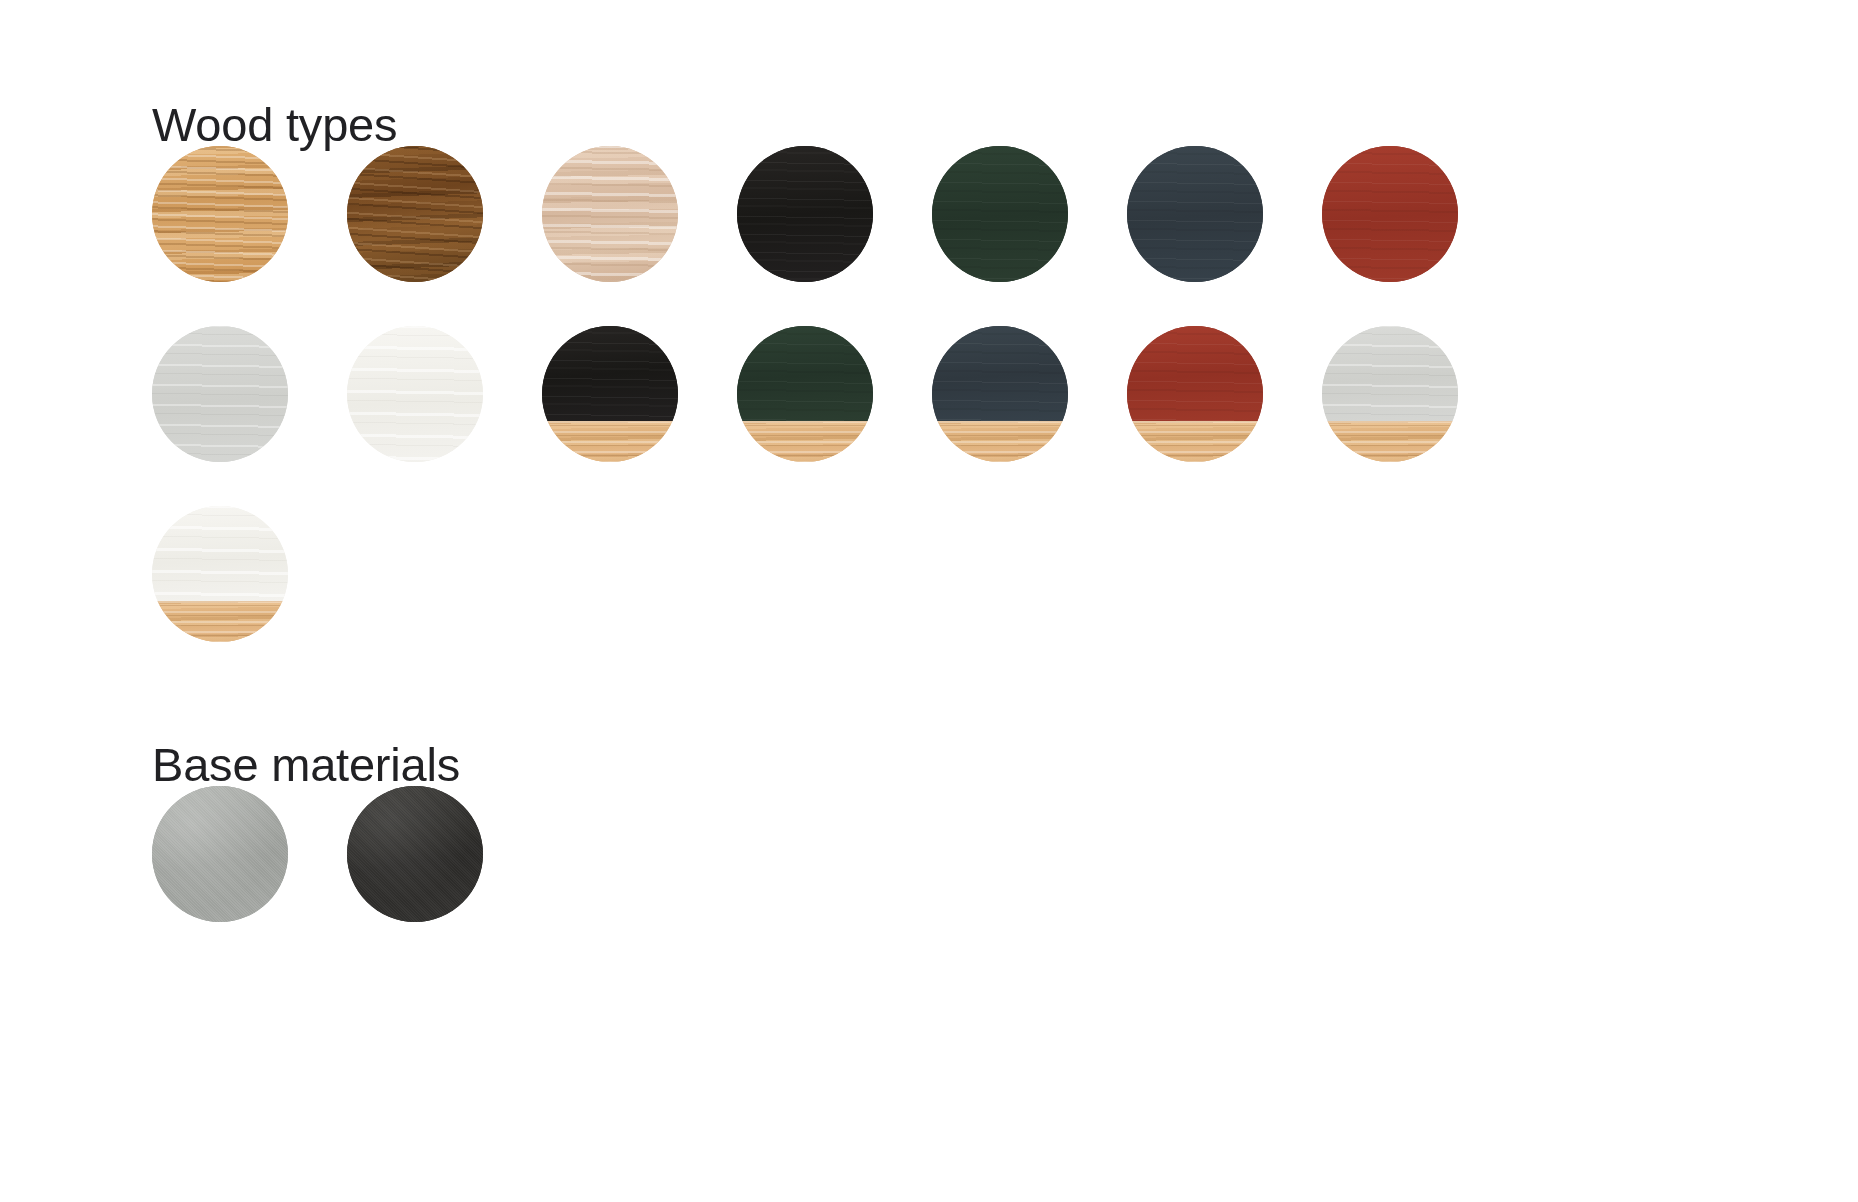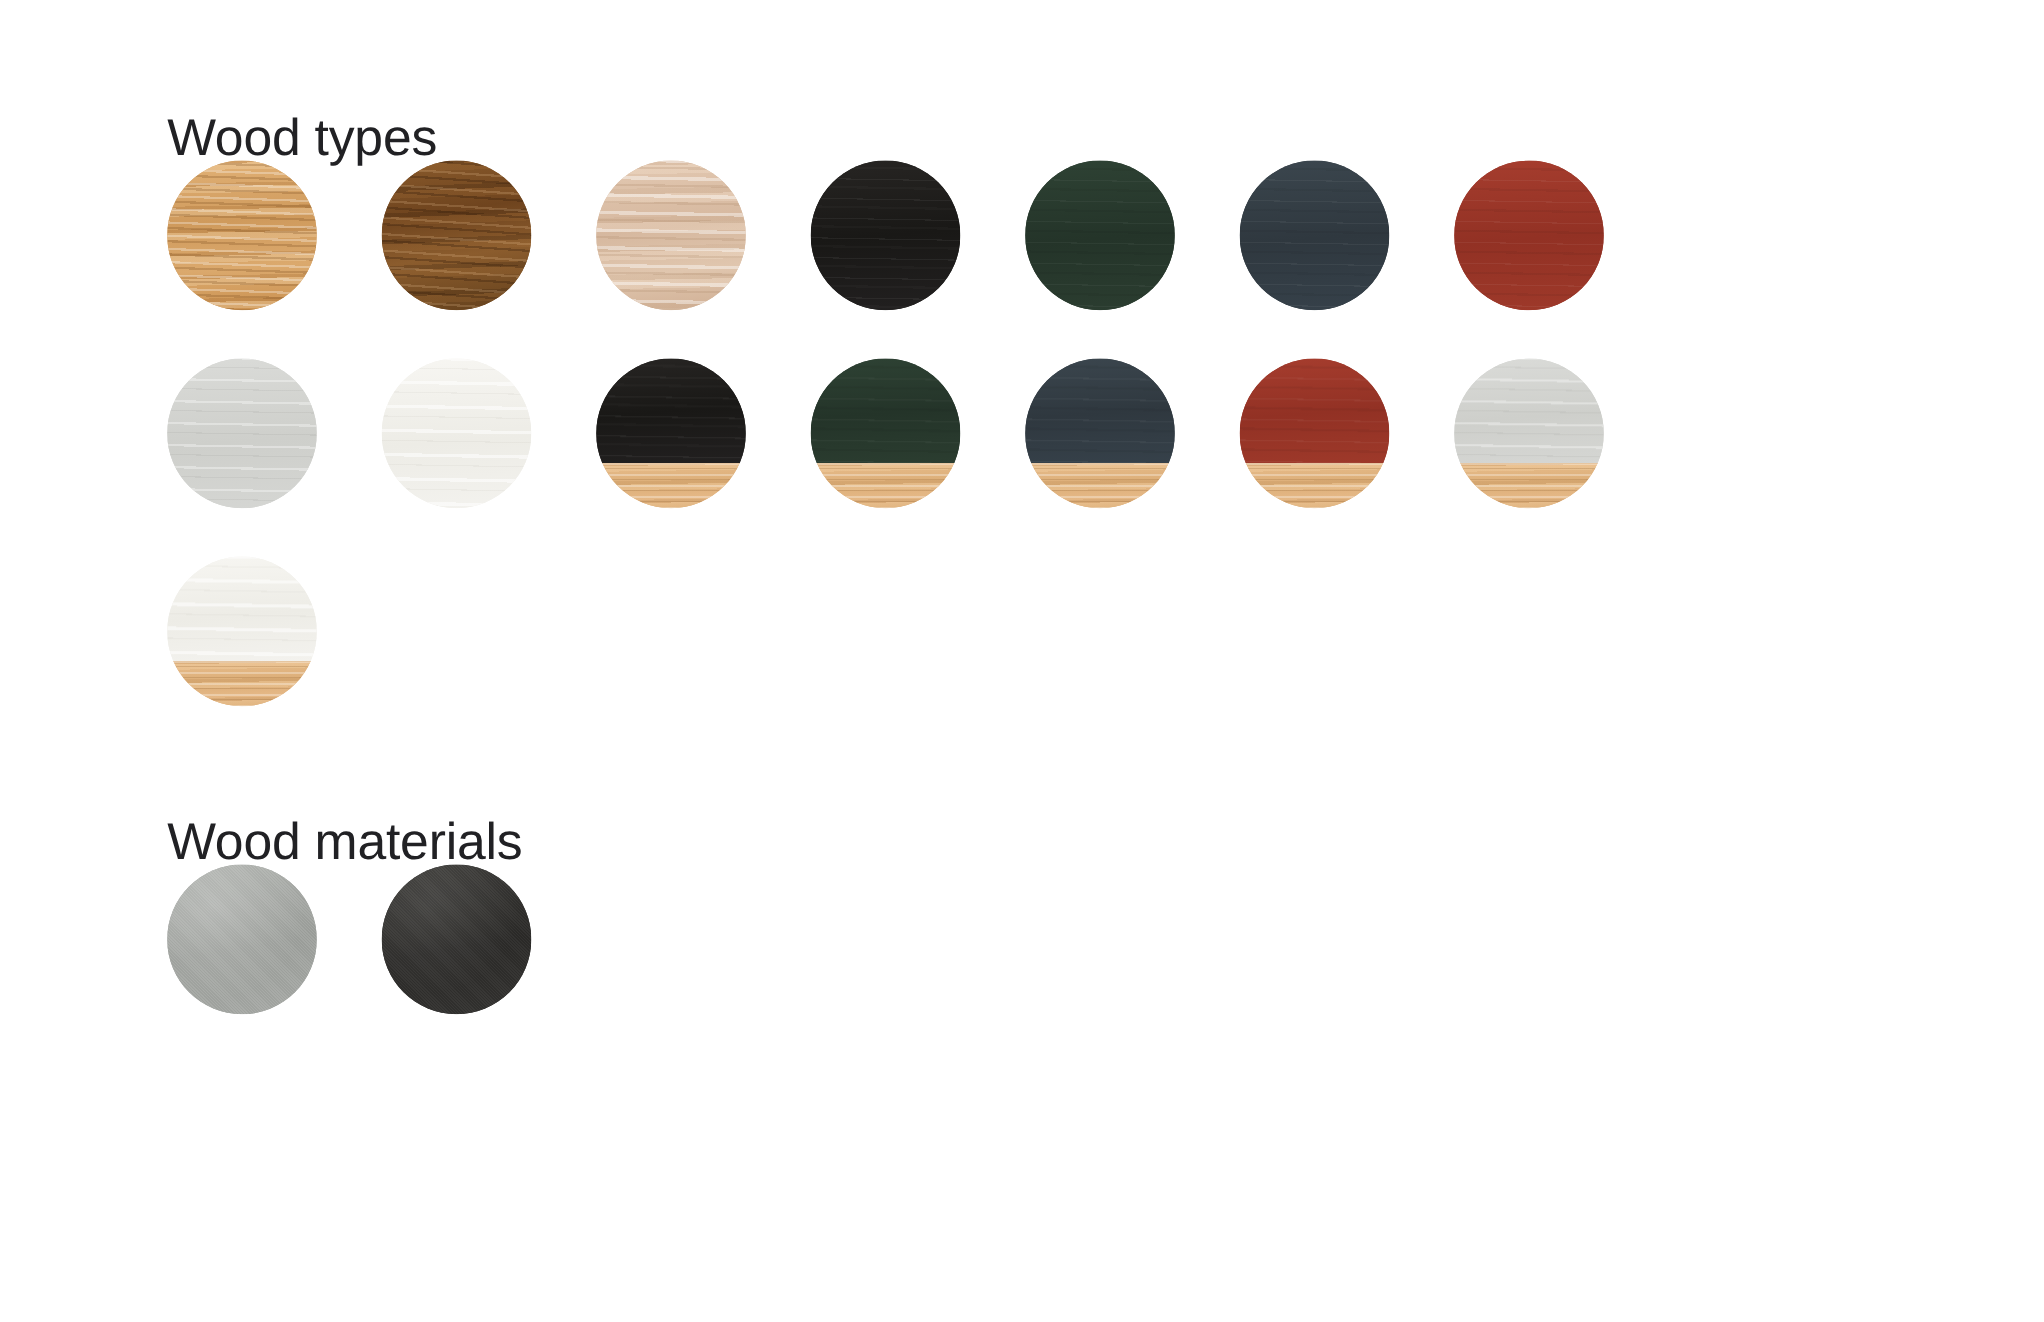--- a/index.html
+++ b/index.html
@@ -282,21 +282,21 @@
         <div class="swatch-row">
           <div class="swatch" title="white-with-oak">
             <div class="layer top-layer tex-white" style="height: 70%;"></div>
             <div class="layer bottom-layer tex-lightwood" style="height: calc(30%);"></div>
           </div>
         </div>
       </div>
   </div>
 
   <div class="section">
-    <h2 class="section-heading" style="position:absolute; left:152px; top:702px;">Wood materials</h2>
+    <h2 class="section-heading" style="position:absolute; left:152px; top:702px;">Base materials</h2>
 
     <div class="swatch-grid" id="grid-base-materials" style="left:152px; top:786px;">
         <div class="swatch-row">
           <div class="swatch" title="grey-base">
             <div class="layer top-layer tex-base-grey" style="height: 100%;"></div>
           </div>
           <div class="swatch" title="dark-charcoal-base">
             <div class="layer top-layer tex-base-dark" style="height: 100%;"></div>
           </div>
         </div>

